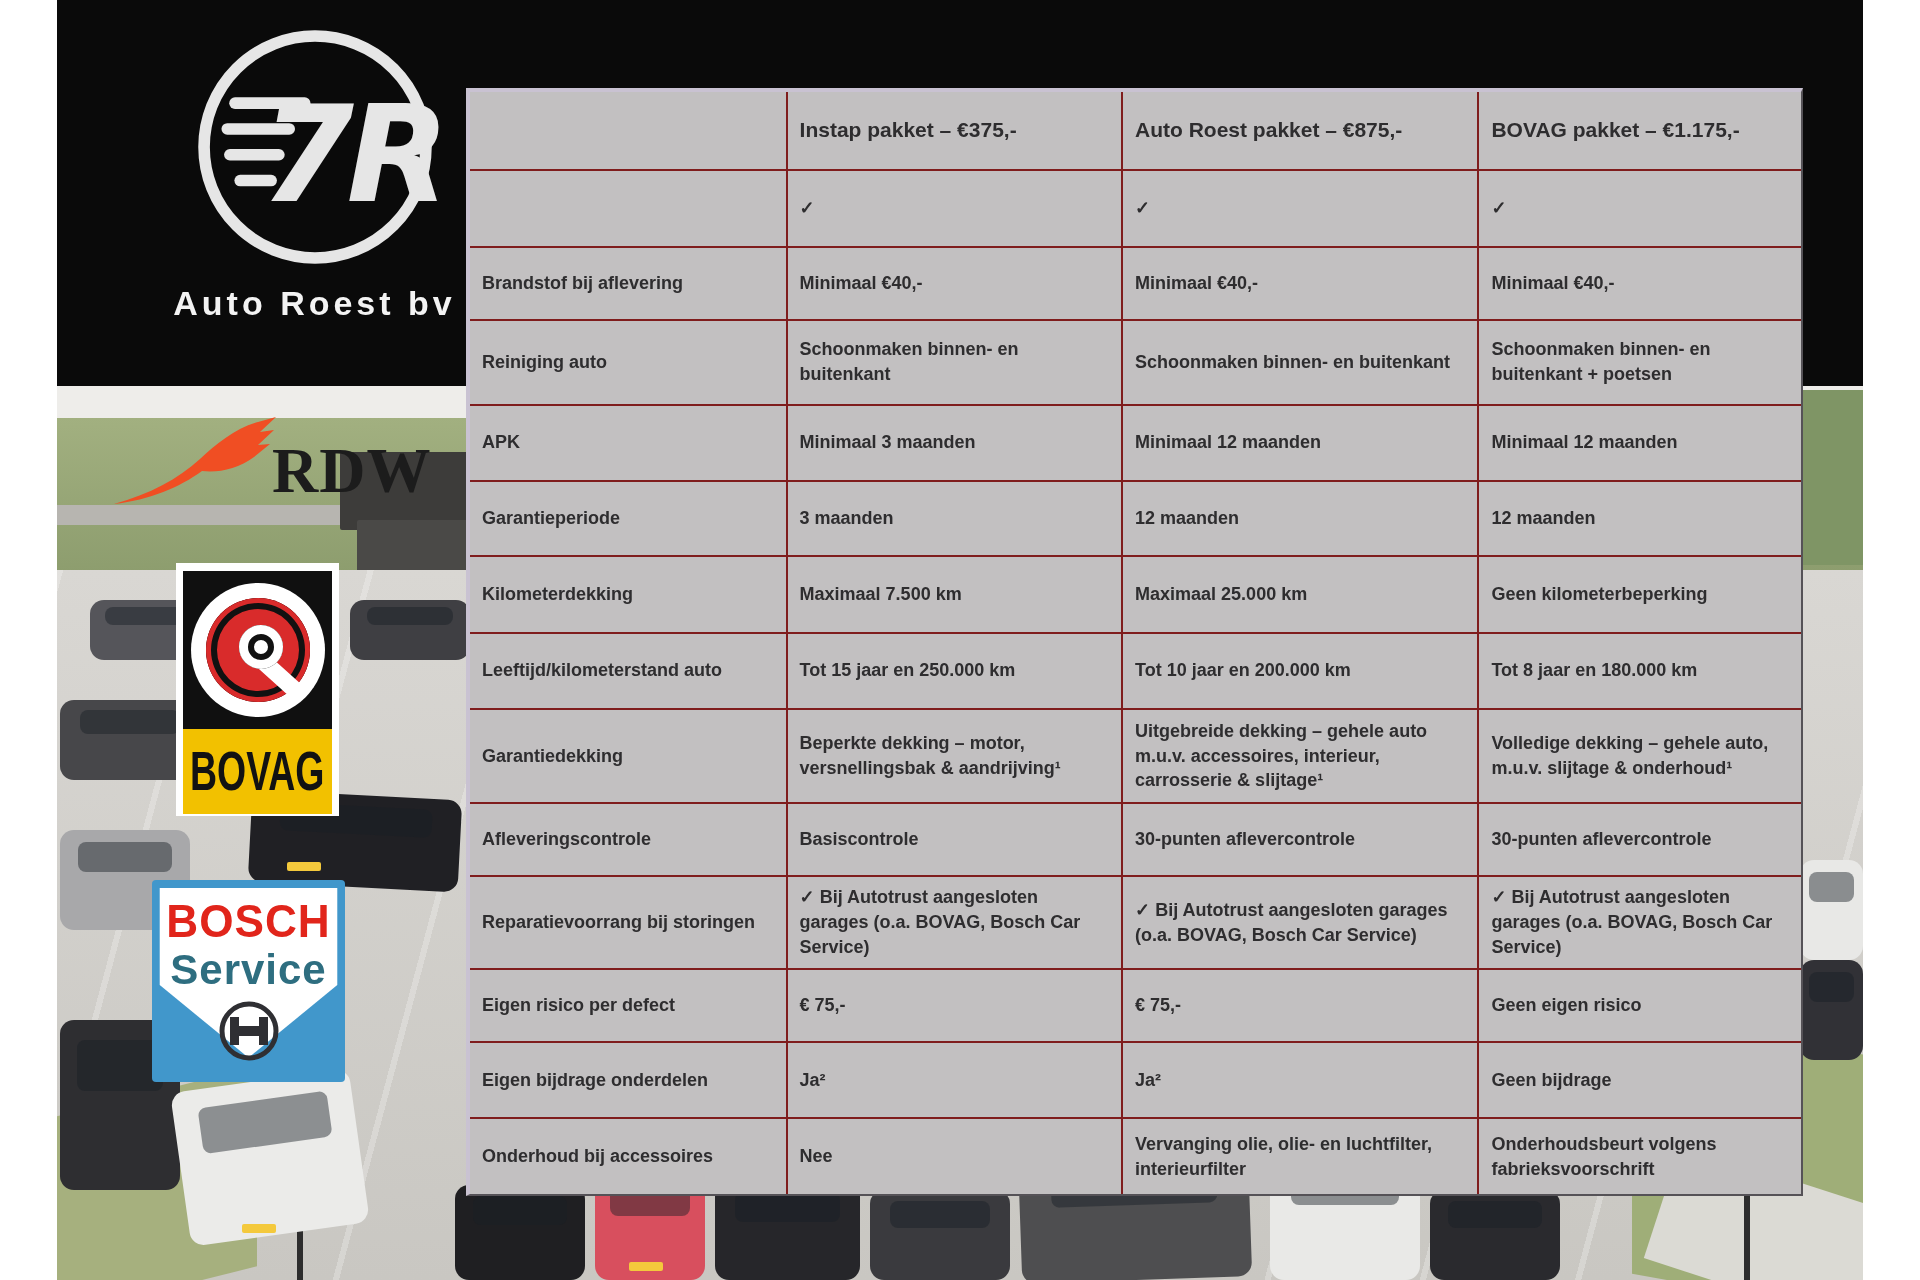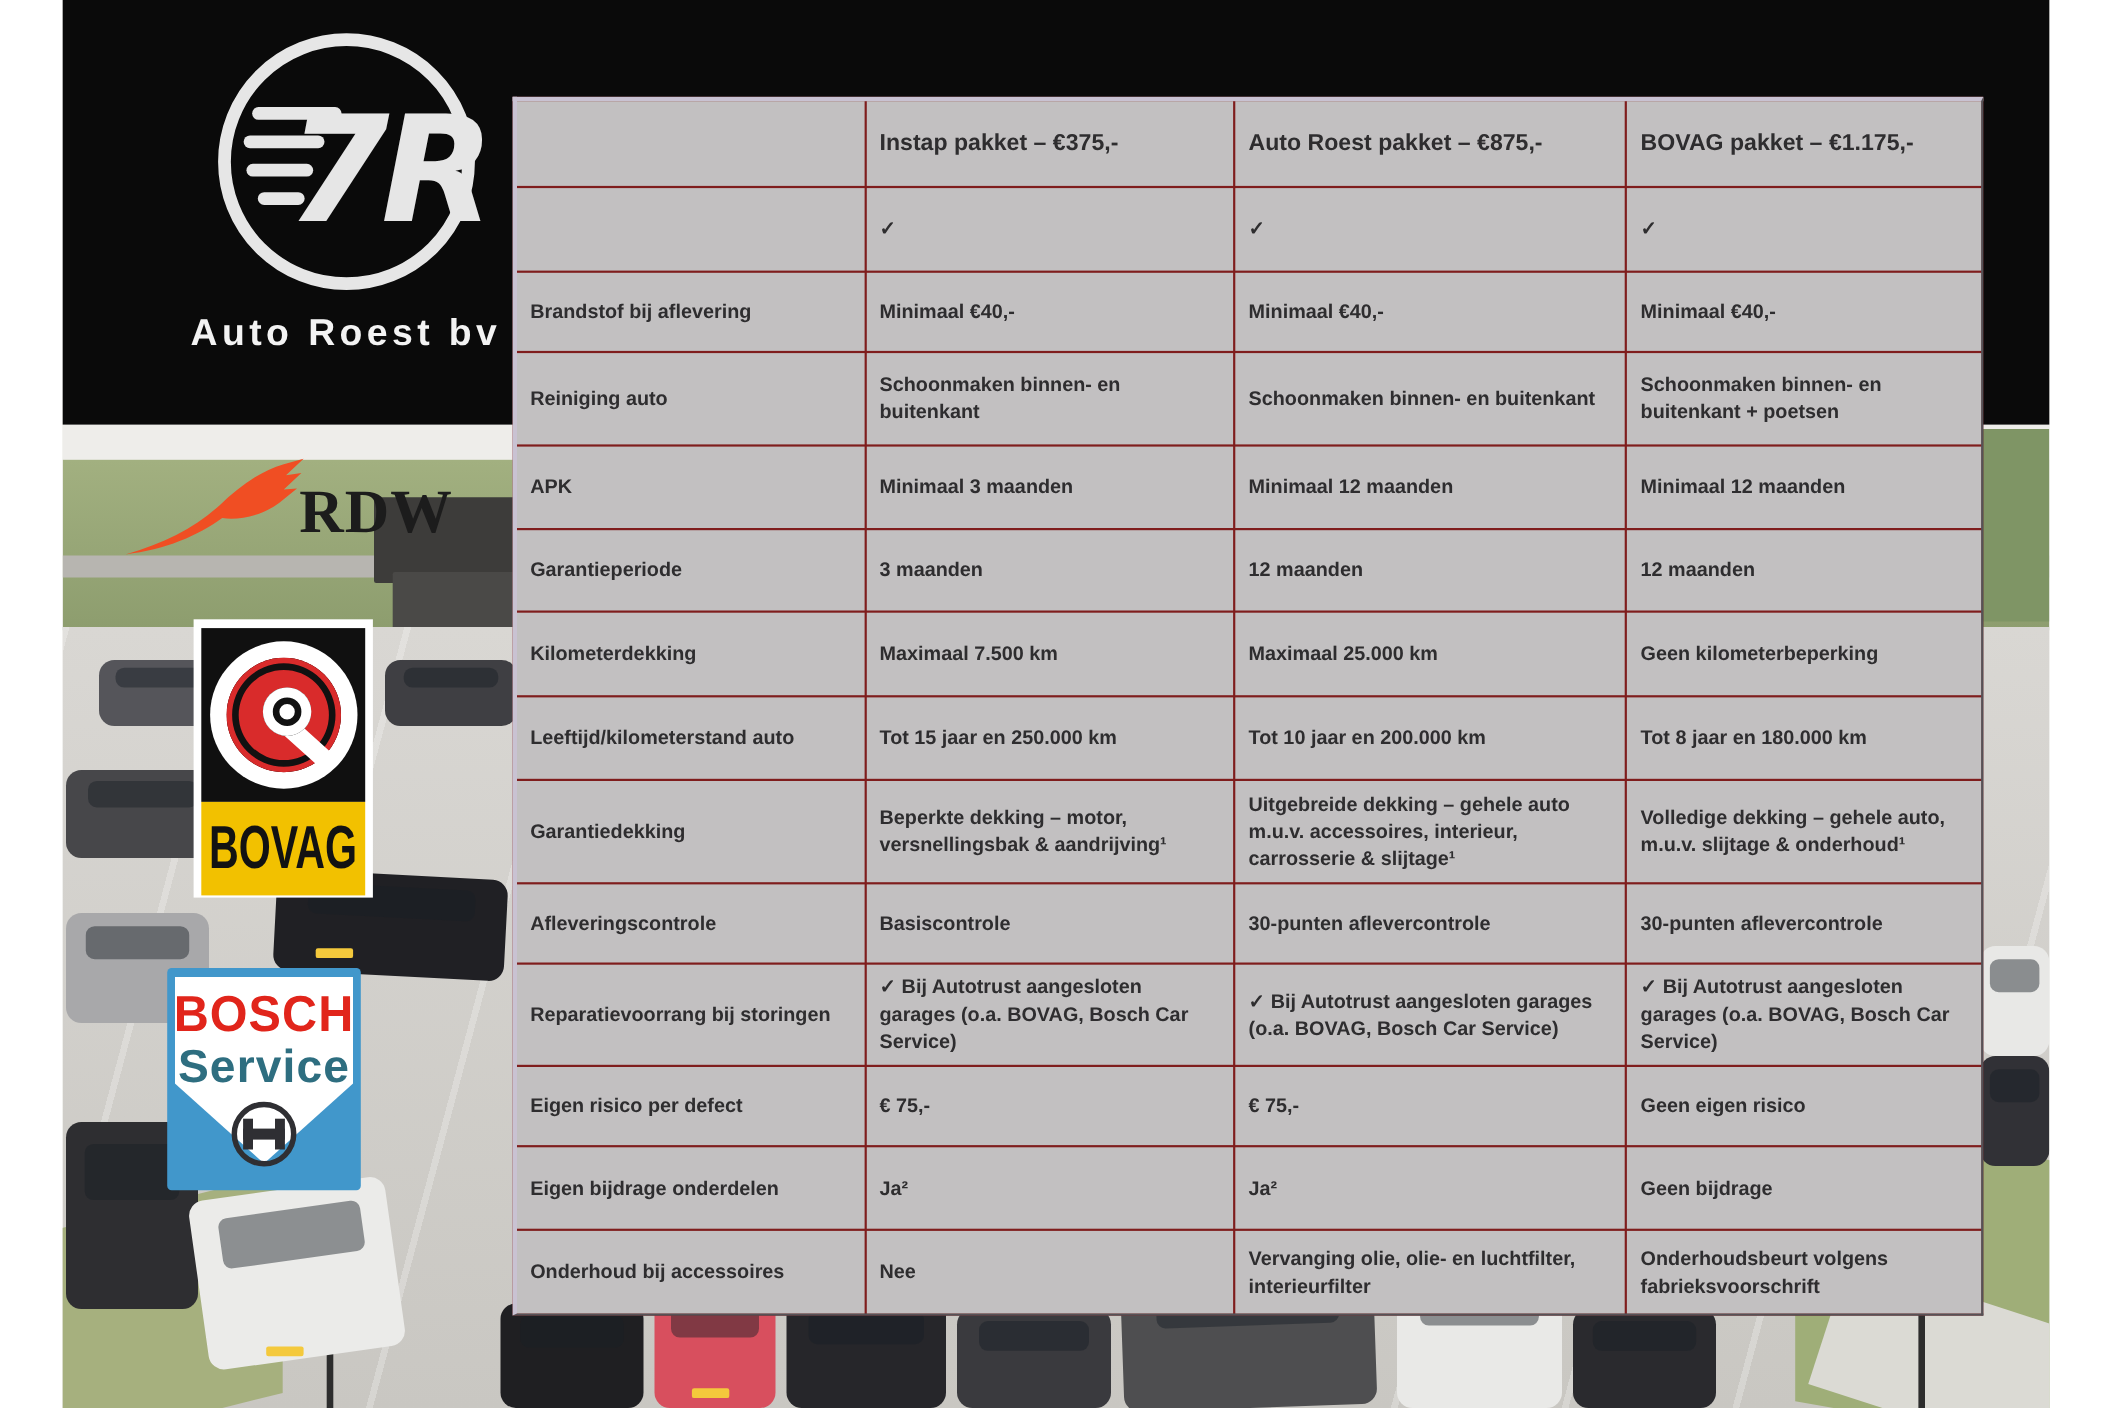--- a/index.html
+++ b/index.html
@@ -29,42 +29,42 @@
 
   
   .banner{position:absolute;left:57px;top:0;width:1806px;height:386px;background:#0a0a0a;}
   .brand{position:absolute;left:85px;top:18px;width:345px;text-align:center;}
   .brand svg{display:block;margin:0 auto;}
   .brand-name{margin-top:8px;color:#f3f3f3;font-size:34px;font-weight:bold;letter-spacing:4px;white-space:nowrap;}
 
   
   .logo-rdw{position:absolute;left:110px;top:408px;width:300px;height:110px;z-index:5;}
   .rdw-text{position:absolute;left:162px;top:26px;font-family:"Liberation Serif",serif;
-            font-size:56px;font-weight:bold;color:#1c1c1c;letter-spacing:1px;}
+            font-size:64px;font-weight:bold;color:#1c1c1c;letter-spacing:1px;}
 
   
   .logo-bovag{position:absolute;left:176px;top:563px;width:163px;height:253px;background:#ffffff;
               padding:0;z-index:5;box-sizing:border-box;}
   .bovag-top{position:absolute;left:7px;top:8px;width:149px;height:158px;background:#101010;}
   .bovag-circle{position:absolute;left:50%;top:50%;transform:translate(-50%,-50%);
                 width:134px;height:134px;border-radius:50%;background:#ffffff;}
   .bovag-red{position:absolute;left:50%;top:50%;transform:translate(-50%,-50%);
              width:104px;height:104px;border-radius:50%;background:#d92b2b;
              box-shadow:inset 0 0 0 5px #d92b2b, inset 0 0 0 11px #111111;}
   .bovag-key-bar{position:absolute;left:70px;top:68px;width:56px;height:17px;background:#ffffff;
                  border-radius:0 9px 9px 0;transform:rotate(42deg);transform-origin:left center;}
   .bovag-key-circle{position:absolute;left:48px;top:42px;width:44px;height:44px;border-radius:50%;
                     background:#ffffff;box-shadow:inset 0 0 0 9px #ffffff, inset 0 0 0 15px #111111;}
   .bovag-band{position:absolute;left:7px;top:166px;width:149px;height:85px;background:#f2c100;
               display:flex;align-items:center;justify-content:center;}
   .bovag-band span{display:inline-block;transform:scaleX(.78) scaleY(1.15);font-size:48px;font-weight:bold;
                    color:#121212;letter-spacing:0;}
 
   
-  .logo-bosch{position:absolute;left:152px;top:880px;width:176px;height:202px;background:#4197cb;
+  .logo-bosch{position:absolute;left:152px;top:880px;width:193px;height:202px;background:#4197cb;
               border-radius:4px;z-index:5;overflow:hidden;}
   .bosch-white{position:absolute;left:0;top:0;width:100%;height:100%;background:#ffffff;
                clip-path:polygon(4% 4%,96% 4%,96% 52%,50% 88%,4% 52%);}
   .bosch-name{position:absolute;left:0;top:14px;width:100%;text-align:center;color:#e1251b;
               font-size:46px;font-weight:bold;letter-spacing:1px;transform:scaleX(.96);}
   .bosch-service{position:absolute;left:0;top:66px;width:100%;text-align:center;color:#2e6e80;
                  font-size:42px;font-weight:bold;letter-spacing:1px;}
   .bosch-armature{position:absolute;left:50%;top:118px;transform:translateX(-50%);}
 
   

